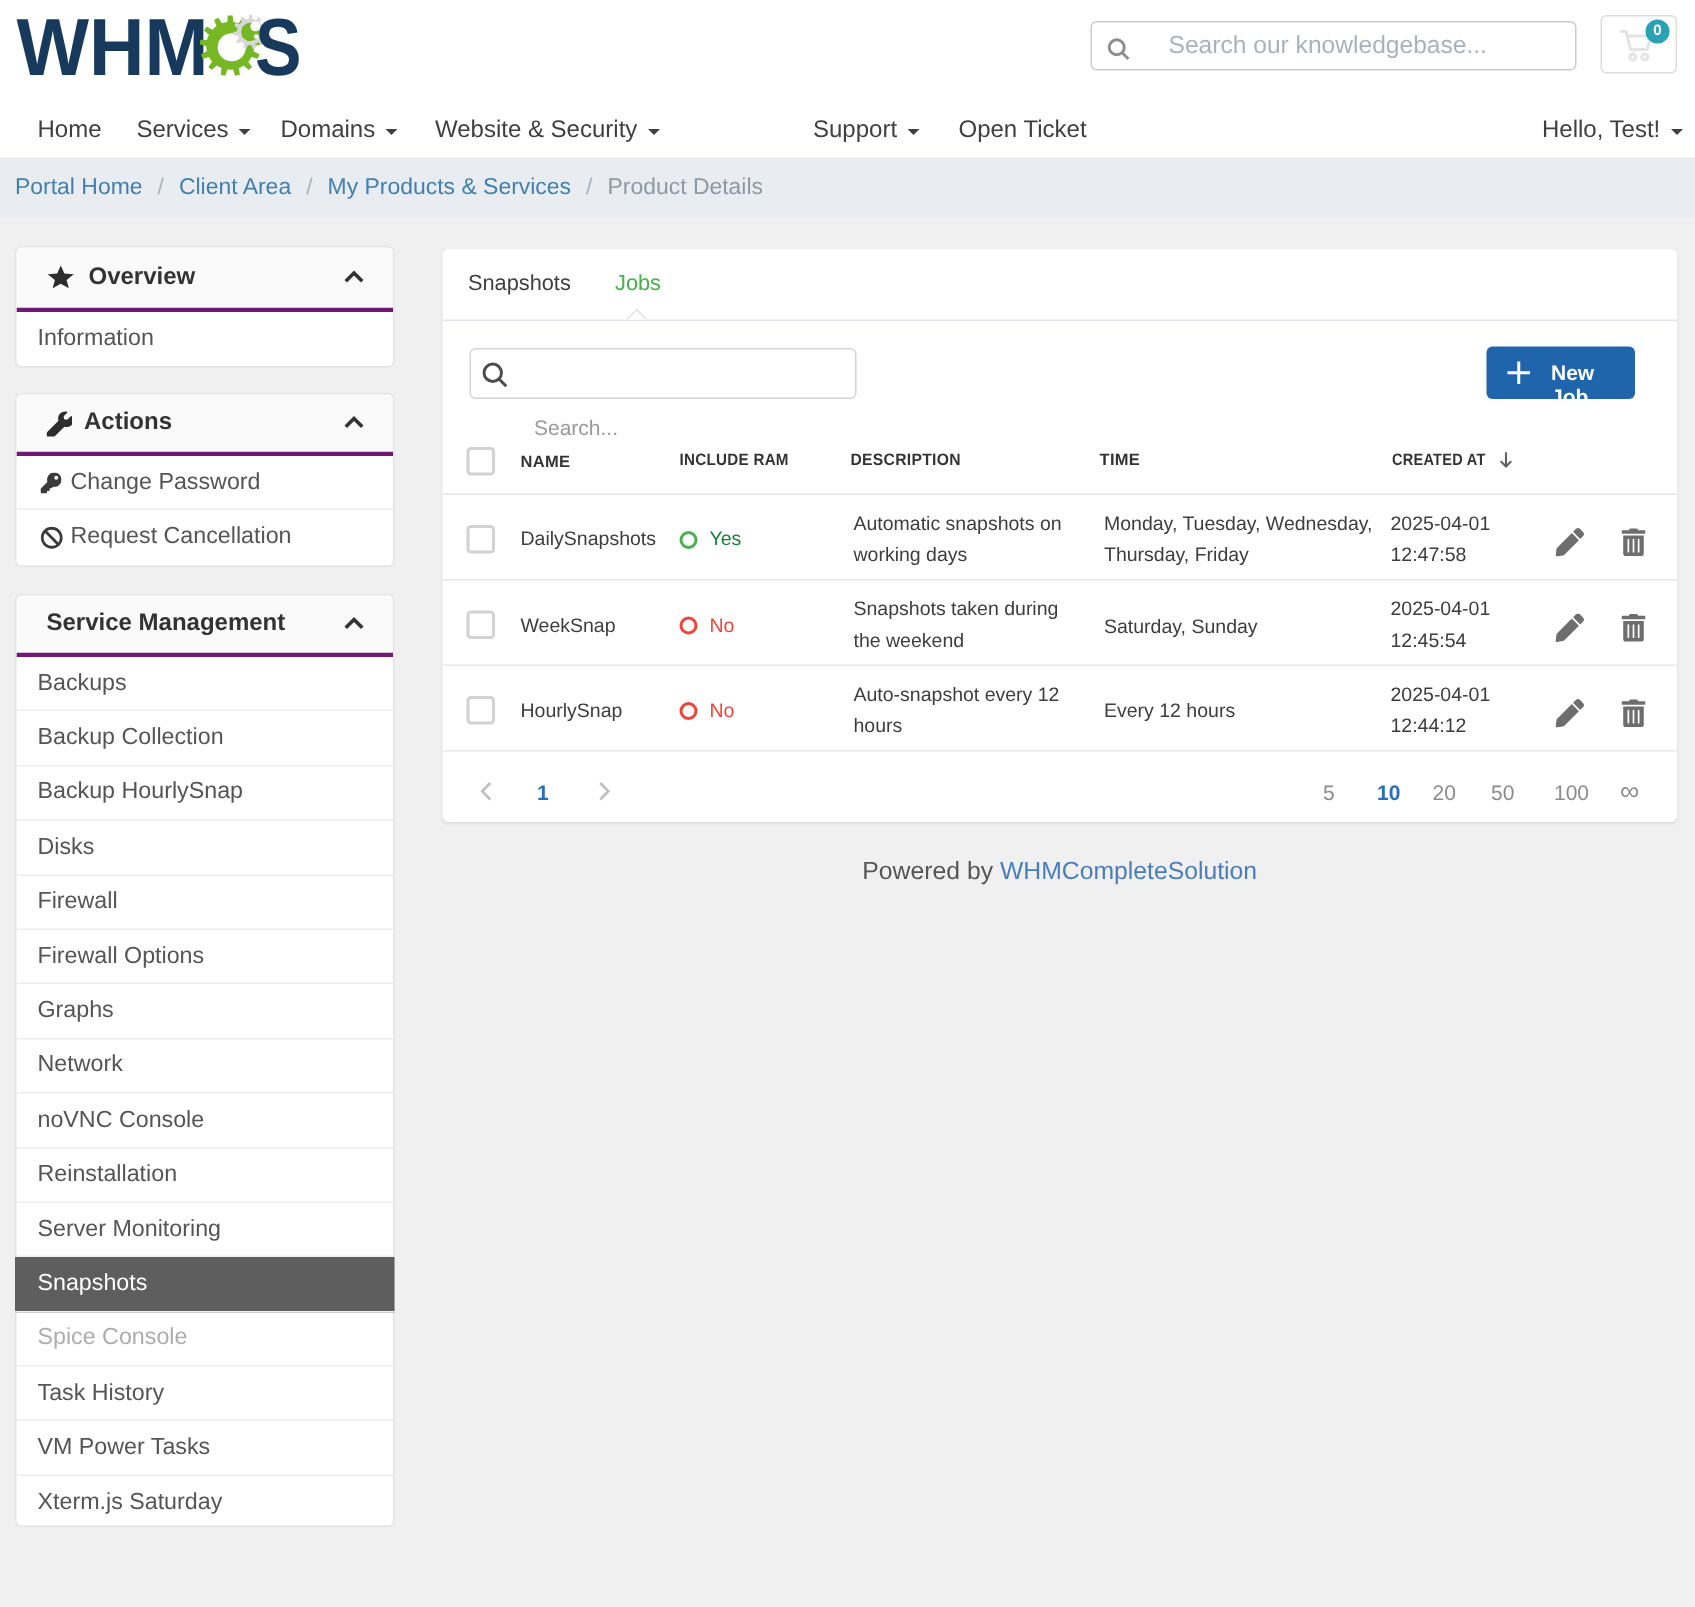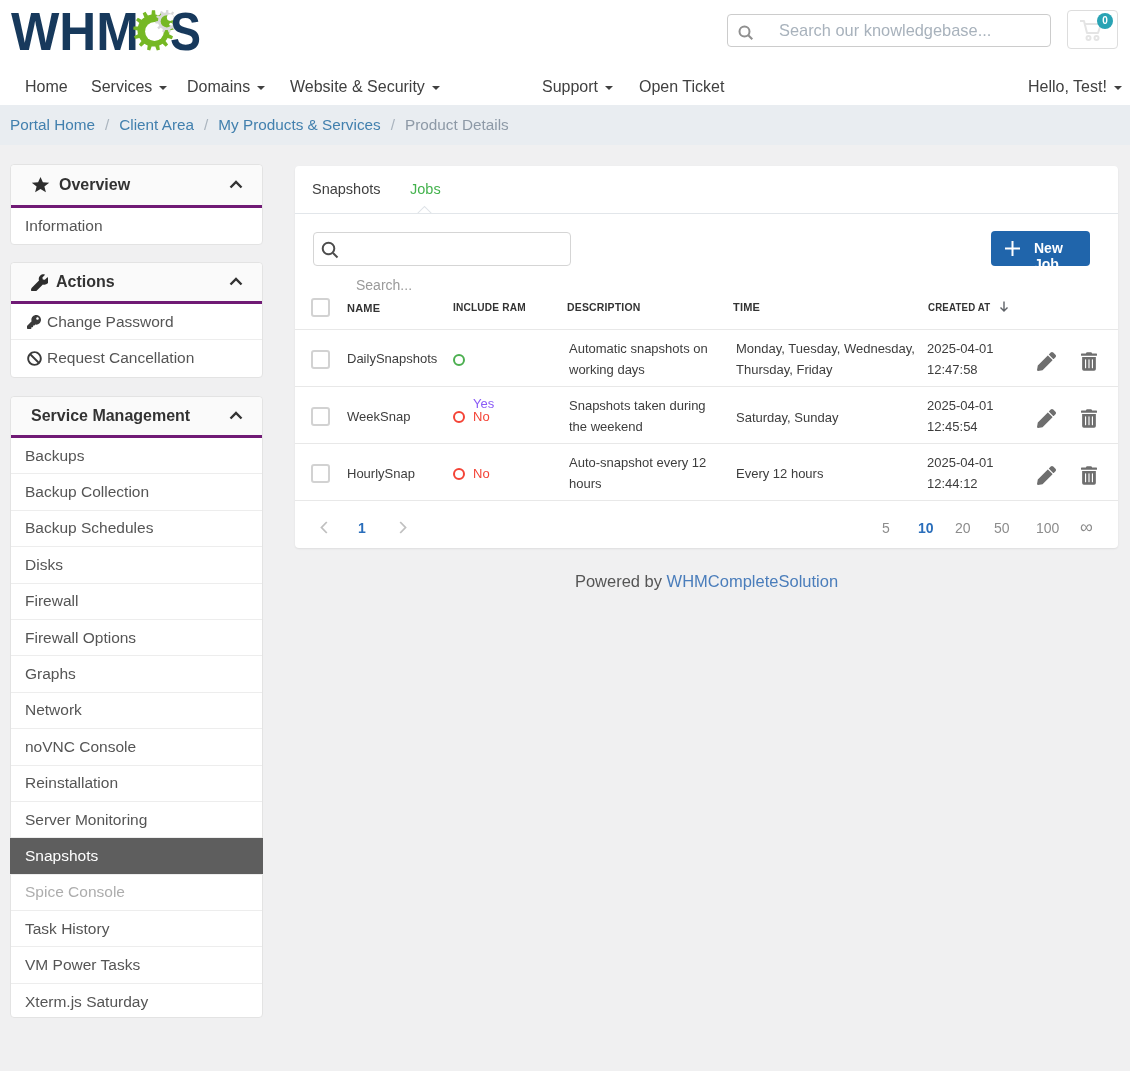--- a/index.html
+++ b/index.html
@@ -123,21 +123,21 @@
 
 <div class="panel p3" style="top:396px; height:622px;">
   <div class="phead sm">
     Service Management
     <svg class="chev" width="14" height="9" viewBox="0 0 14 9">
         <path d="M1.5 7.5 L7 2 L12.5 7.5" fill="none" stroke="#333" stroke-width="2.4"></path>
       </svg>
   </div>
   <div class="prow">Backups</div>
   <div class="prow">Backup Collection</div>
-  <div class="prow">Backup Schedules</div>
+  <div class="prow">Backup HourlySnap</div>
   <div class="prow">Disks</div>
   <div class="prow">Firewall</div>
   <div class="prow">Firewall Options</div>
   <div class="prow">Graphs</div>
   <div class="prow">Network</div>
   <div class="prow">noVNC Console</div>
   <div class="prow">Reinstallation</div>
   <div class="prow">Server Monitoring</div>
   <div class="prow active">Snapshots</div>
   <div class="prow disabled">Spice Console</div>
@@ -176,21 +176,21 @@
 <div class="th" style="left:733px; top:301px;">TIME</div>
 <div class="th" style="left:928px; top:301px; transform:scaleX(0.88);">CREATED AT</div>
 <svg class="icon" style="left:999px;top:301px;" width="10" height="11" viewBox="0 0 10 11">
     <path d="M5 0.5 v9 M1.5 6.5 L5 10 L8.5 6.5" fill="none" stroke="#5f6368" stroke-width="1.4"></path>
   </svg>
 <div class="rowline" style="top:329px;"></div>
 
 <div class="cb" style="left:311px; top:350px;"></div>
 <div class="td" style="left:347px; top:349px;">DailySnapshots</div>
 <div class="ring" style="left:453px; top:354px; border:2px solid #4caf50;"></div>
-<div class="td" style="left:473px; top:349px; color:#8b5cf6;margin-top:45px;">Yes</div>
+<div class="td" style="left:473px; top:349px; color:#15803d;">Yes</div>
 <div class="td" style="left:569px; top:339px;">Automatic snapshots on<br>working days</div>
 <div class="td" style="left:736px; top:339px;">Monday, Tuesday, Wednesday,<br>Thursday, Friday</div>
 <div class="td" style="left:927px; top:339px;">2025-04-01<br>12:47:58</div>
 <svg class="icon pencil" style="left:1037px;top:352px;" width="19" height="19" viewBox="0 0 512 512">
     <path fill="#6e6e6e" d="M497.9 142.1l-46.1 46.1c-4.7 4.7-12.3 4.7-17 0l-111-111c-4.7-4.7-4.7-12.3 0-17l46.1-46.1c18.7-18.7 49.1-18.7 67.9 0l60.1 60.1c18.8 18.7 18.8 49.1 0 67.9zM284.2 99.8L21.6 362.4.4 483.9c-2.9 16.4 11.4 30.6 27.8 27.8l121.5-21.3 262.6-262.6c4.7-4.7 4.7-12.3 0-17l-111-111c-4.8-4.7-12.4-4.7-17.1 0z"></path>
   </svg>
 <svg class="icon trash" style="left:1081px;top:352px;" width="16" height="19" viewBox="0 0 448 512">
     <path fill="#6e6e6e" d="M32 464a48 48 0 0 0 48 48h288a48 48 0 0 0 48-48V128H32zm272-256a16 16 0 0 1 32 0v224a16 16 0 0 1-32 0zm-96 0a16 16 0 0 1 32 0v224a16 16 0 0 1-32 0zm-96 0a16 16 0 0 1 32 0v224a16 16 0 0 1-32 0zM432 32H312l-9.4-18.7A24 24 0 0 0 281.1 0H166.8a23.72 23.72 0 0 0-21.4 13.3L136 32H16A16 16 0 0 0 0 48v32a16 16 0 0 0 16 16h416a16 16 0 0 0 16-16V48a16 16 0 0 0-16-16z"></path>
   </svg>
 <div class="rowline" style="top:386px;"></div>

